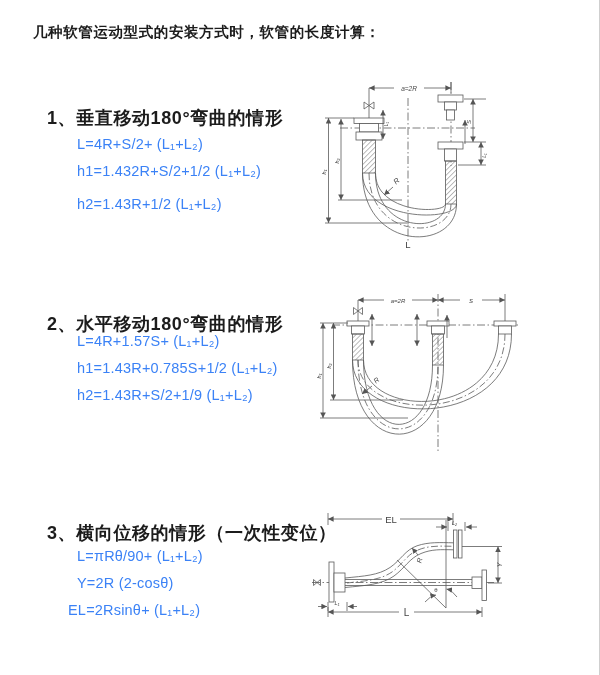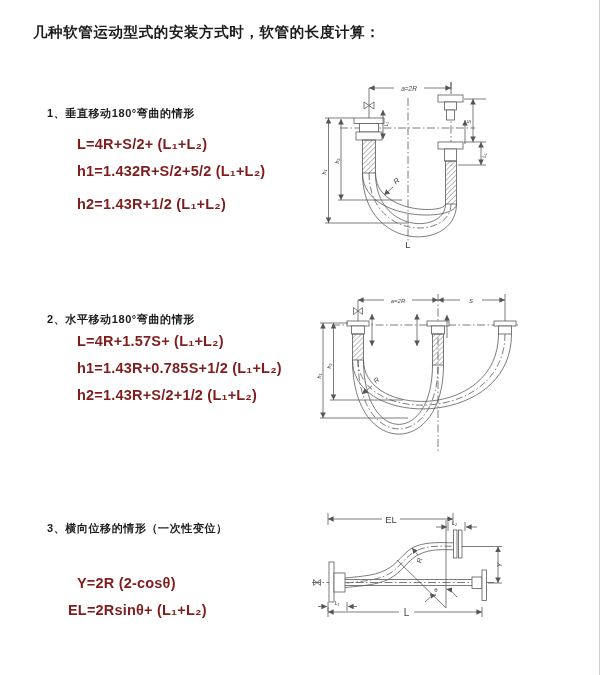--- a/index.html
+++ b/index.html
@@ -2,22 +2,22 @@
 <html><head>
 <meta charset="utf-8">
 <style>
   html,body{margin:0;padding:0;background:#ffffff;}
   .page{
     position:relative;width:600px;height:675px;background:#ffffff;
     font-family:"Liberation Sans","DejaVu Sans",sans-serif;color:#1c1c1c;
     overflow:hidden;border-right:1px solid #cfcfcf;box-sizing:border-box;
   }
   .doc-title{position:absolute;left:33px;top:23px;font-size:14.5px;font-weight:600;letter-spacing:.6px;white-space:nowrap;}
-  .sec-heading{position:absolute;font-size:11px;font-weight:600;letter-spacing:.6px;white-space:nowrap;}
-  .formula{position:absolute;font-size:14.5px;font-weight:700;letter-spacing:.2px;white-space:nowrap;color:#7f1d1d;}
+  .sec-heading{position:absolute;font-size:18px;font-weight:600;letter-spacing:.6px;white-space:nowrap;}
+  .formula{position:absolute;font-size:14.5px;font-weight:400;letter-spacing:.2px;white-space:nowrap;color:#3b82f6;}
   .diagram{position:absolute;}
   svg text{font-family:"Liberation Sans","DejaVu Sans",sans-serif;fill:#444;}
   .dimlbl{font-style:italic;}
 </style>
 </head>
 <body>
 
 <svg width="0" height="0" style="position:absolute" aria-hidden="true">
   <defs>
     <marker id="arr" viewBox="0 0 10 10" refX="10" refY="5" markerWidth="7" markerHeight="7" orient="auto-start-reverse">
@@ -28,21 +28,21 @@
     </pattern>
   </defs>
 </svg>
 
 <div class="page">
 
   <div class="doc-title">几种软管运动型式的安装方式时，软管的长度计算：</div>
 
   <div class="sec-heading" style="left:47px;top:106px">1、垂直移动180°弯曲的情形</div>
   <div class="formula" style="left:77px;top:136px">L=4R+S/2+ (L₁+L₂)</div>
-  <div class="formula" style="left:77px;top:163px">h1=1.432R+S/2+5/2 (L₁+L₂)</div>
+  <div class="formula" style="left:77px;top:163px">h1=1.432R+S/2+1/2 (L₁+L₂)</div>
   <div class="formula" style="left:77px;top:196px">h2=1.43R+1/2 (L₁+L₂)</div>
 
   <svg class="diagram" style="left:312px;top:76px" width="230" height="180" viewBox="0 0 230 180">
     <g stroke="#5a5a5a" stroke-width="0.8" fill="none">
 
       <line x1="139" y1="6" x2="139" y2="17"></line>
       <line x1="57" y1="12" x2="82" y2="12" marker-start="url(#arr)"></line>
       <line x1="112" y1="12" x2="139" y2="12" marker-end="url(#arr)"></line>
 
       <line x1="57" y1="12" x2="57" y2="42"></line>
@@ -94,21 +94,21 @@
     <text x="158.5" y="46" font-size="6" text-anchor="middle" transform="rotate(-90 158.5 46)" class="dimlbl">S</text>
     <text x="173.5" y="79.5" font-size="5" text-anchor="middle" transform="rotate(-90 173.5 79.5)" class="dimlbl">L₁</text>
     <text x="75.5" y="48" font-size="5" text-anchor="middle" transform="rotate(-90 75.5 48)" class="dimlbl">L₁</text>
     <text x="86" y="107" font-size="7.5" text-anchor="middle" transform="rotate(-40 86 107)" class="dimlbl">R</text>
     <text x="96" y="172" font-size="9.5" text-anchor="middle">L</text>
   </svg>
 
   <div class="sec-heading" style="left:47px;top:312px">2、水平移动180°弯曲的情形</div>
   <div class="formula" style="left:77px;top:333px">L=4R+1.57S+ (L₁+L₂)</div>
   <div class="formula" style="left:77px;top:360px">h1=1.43R+0.785S+1/2 (L₁+L₂)</div>
-  <div class="formula" style="left:77px;top:387px">h2=1.43R+S/2+1/2 (L₁+L₂)</div>
+  <div class="formula" style="left:77px;top:387px">h2=1.43R+S/2+1/9 (L₁+L₂)</div>
 
   <svg class="diagram" style="left:308px;top:288px" width="230" height="180" viewBox="0 0 230 180">
     <g stroke="#5a5a5a" stroke-width="0.8" fill="none">
 
       <line x1="197" y1="6" x2="197" y2="33"></line>
       <line x1="50" y1="12" x2="76" y2="12" marker-start="url(#arr)"></line>
       <line x1="104" y1="12" x2="130" y2="12" marker-end="url(#arr)"></line>
       <line x1="130" y1="12" x2="152" y2="12" marker-start="url(#arr)"></line>
       <line x1="174" y1="12" x2="197" y2="12" marker-end="url(#arr)"></line>
 
@@ -149,20 +149,21 @@
       <line x1="64" y1="98" x2="54" y2="106" marker-end="url(#arr)"></line>
     </g>
     <text x="90" y="14.5" font-size="6" text-anchor="middle" class="dimlbl">a=2R</text>
     <text x="163" y="14.5" font-size="6" text-anchor="middle" class="dimlbl">S</text>
     <text x="12.5" y="88" font-size="5.5" text-anchor="middle" transform="rotate(-90 12.5 88)" class="dimlbl">h₁</text>
     <text x="23" y="78" font-size="5.5" text-anchor="middle" transform="rotate(-90 23 78)" class="dimlbl">h₂</text>
     <text x="70" y="94" font-size="7" text-anchor="middle" transform="rotate(-40 70 94)" class="dimlbl">R</text>
   </svg>
 
   <div class="sec-heading" style="left:47px;top:521px">3、横向位移的情形（一次性变位）</div>
+  <div class="formula" style="left:77px;top:548px">L=πRθ/90+ (L₁+L₂)</div>
   <div class="formula" style="left:77px;top:575px">Y=2R (2-cosθ)</div>
   <div class="formula" style="left:68px;top:602px">EL=2Rsinθ+ (L₁+L₂)</div>
 
   <svg class="diagram" style="left:302px;top:498px" width="290" height="150" viewBox="0 0 290 150">
     <g stroke="#5a5a5a" stroke-width="0.8" fill="none">
 
       <line x1="26" y1="15" x2="26" y2="27"></line>
       <line x1="151" y1="15" x2="151" y2="27"></line>
       <line x1="26" y1="21" x2="80" y2="21" marker-start="url(#arr)"></line>
       <line x1="98" y1="21" x2="151" y2="21" marker-end="url(#arr)"></line>

